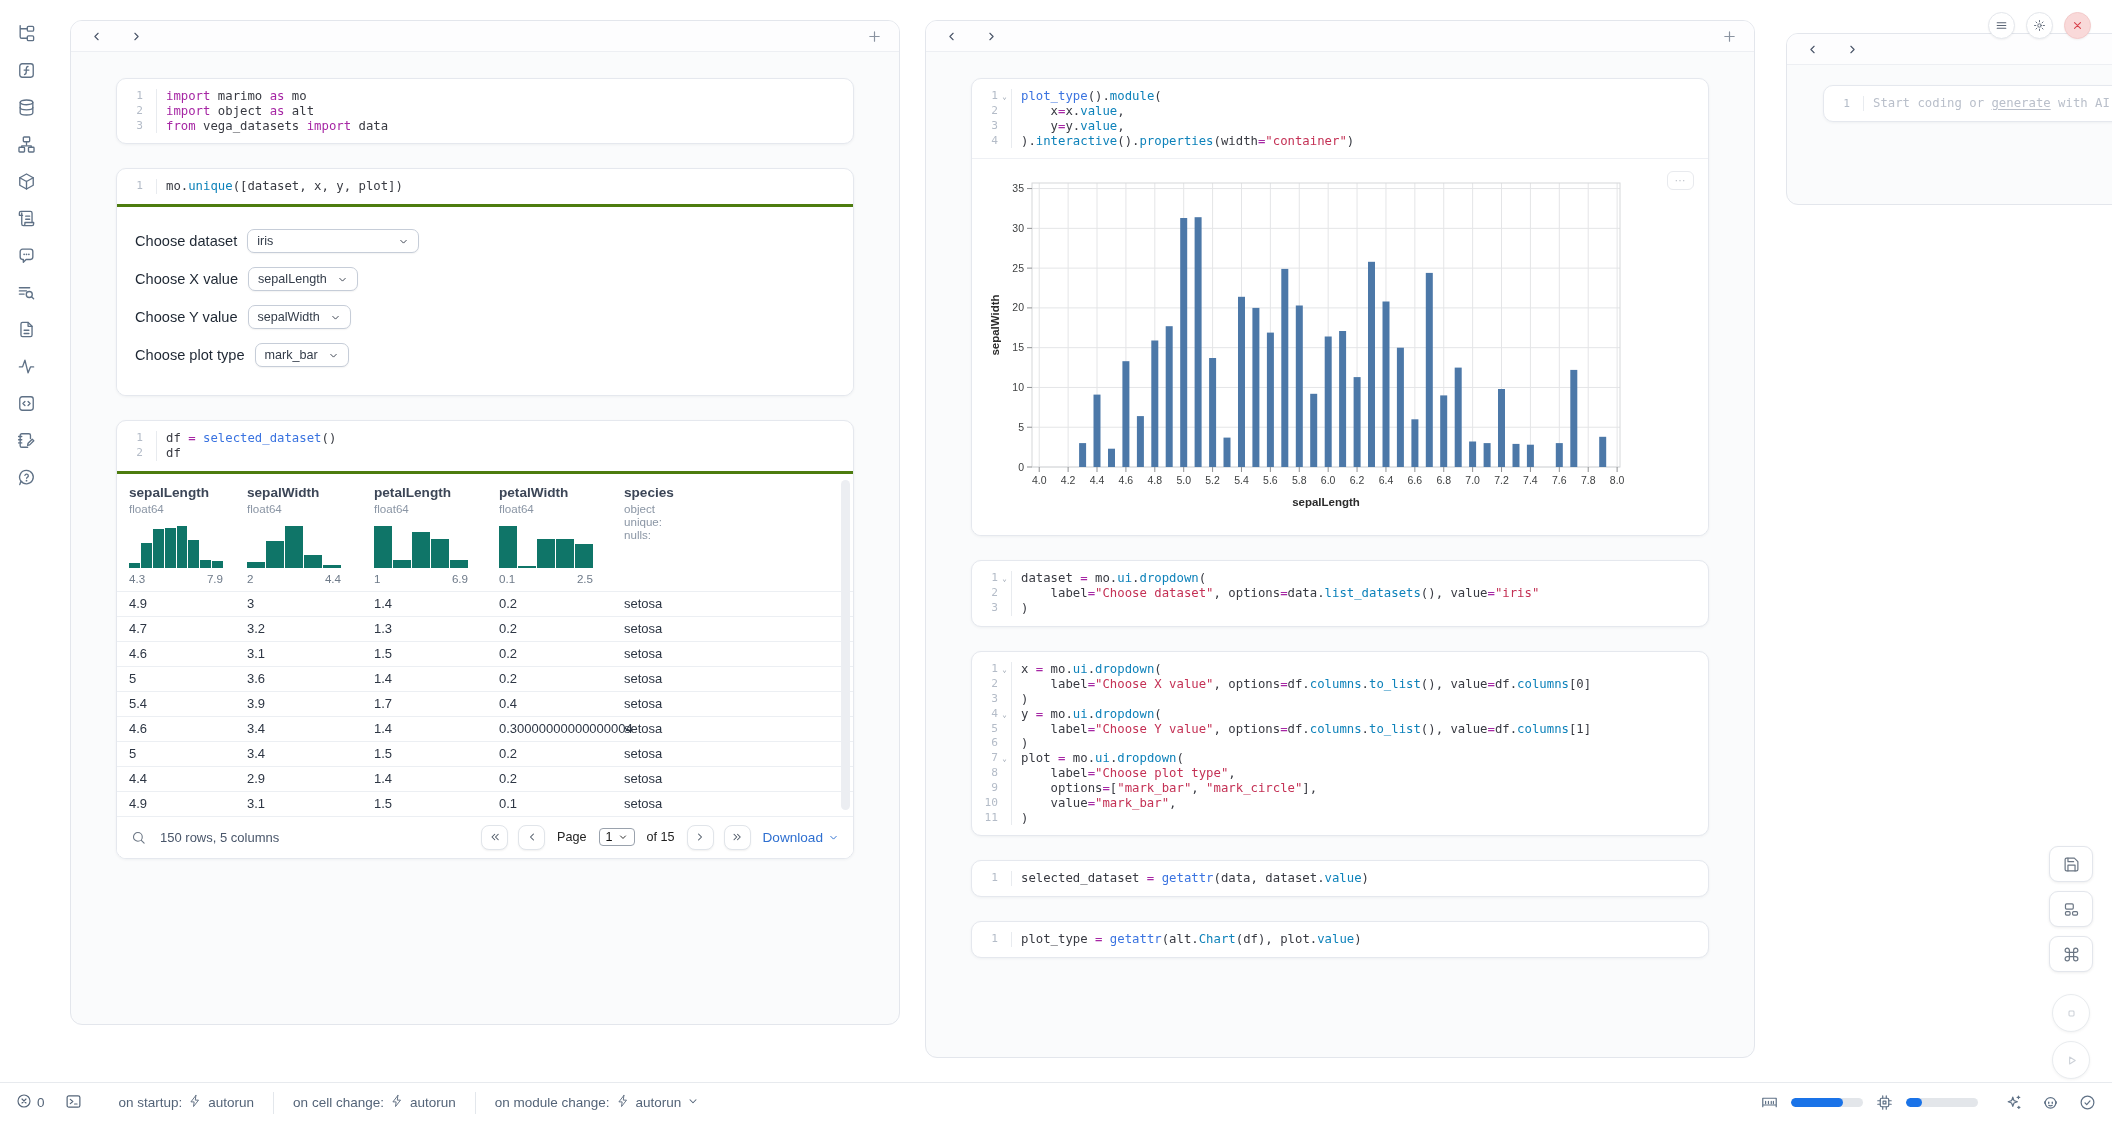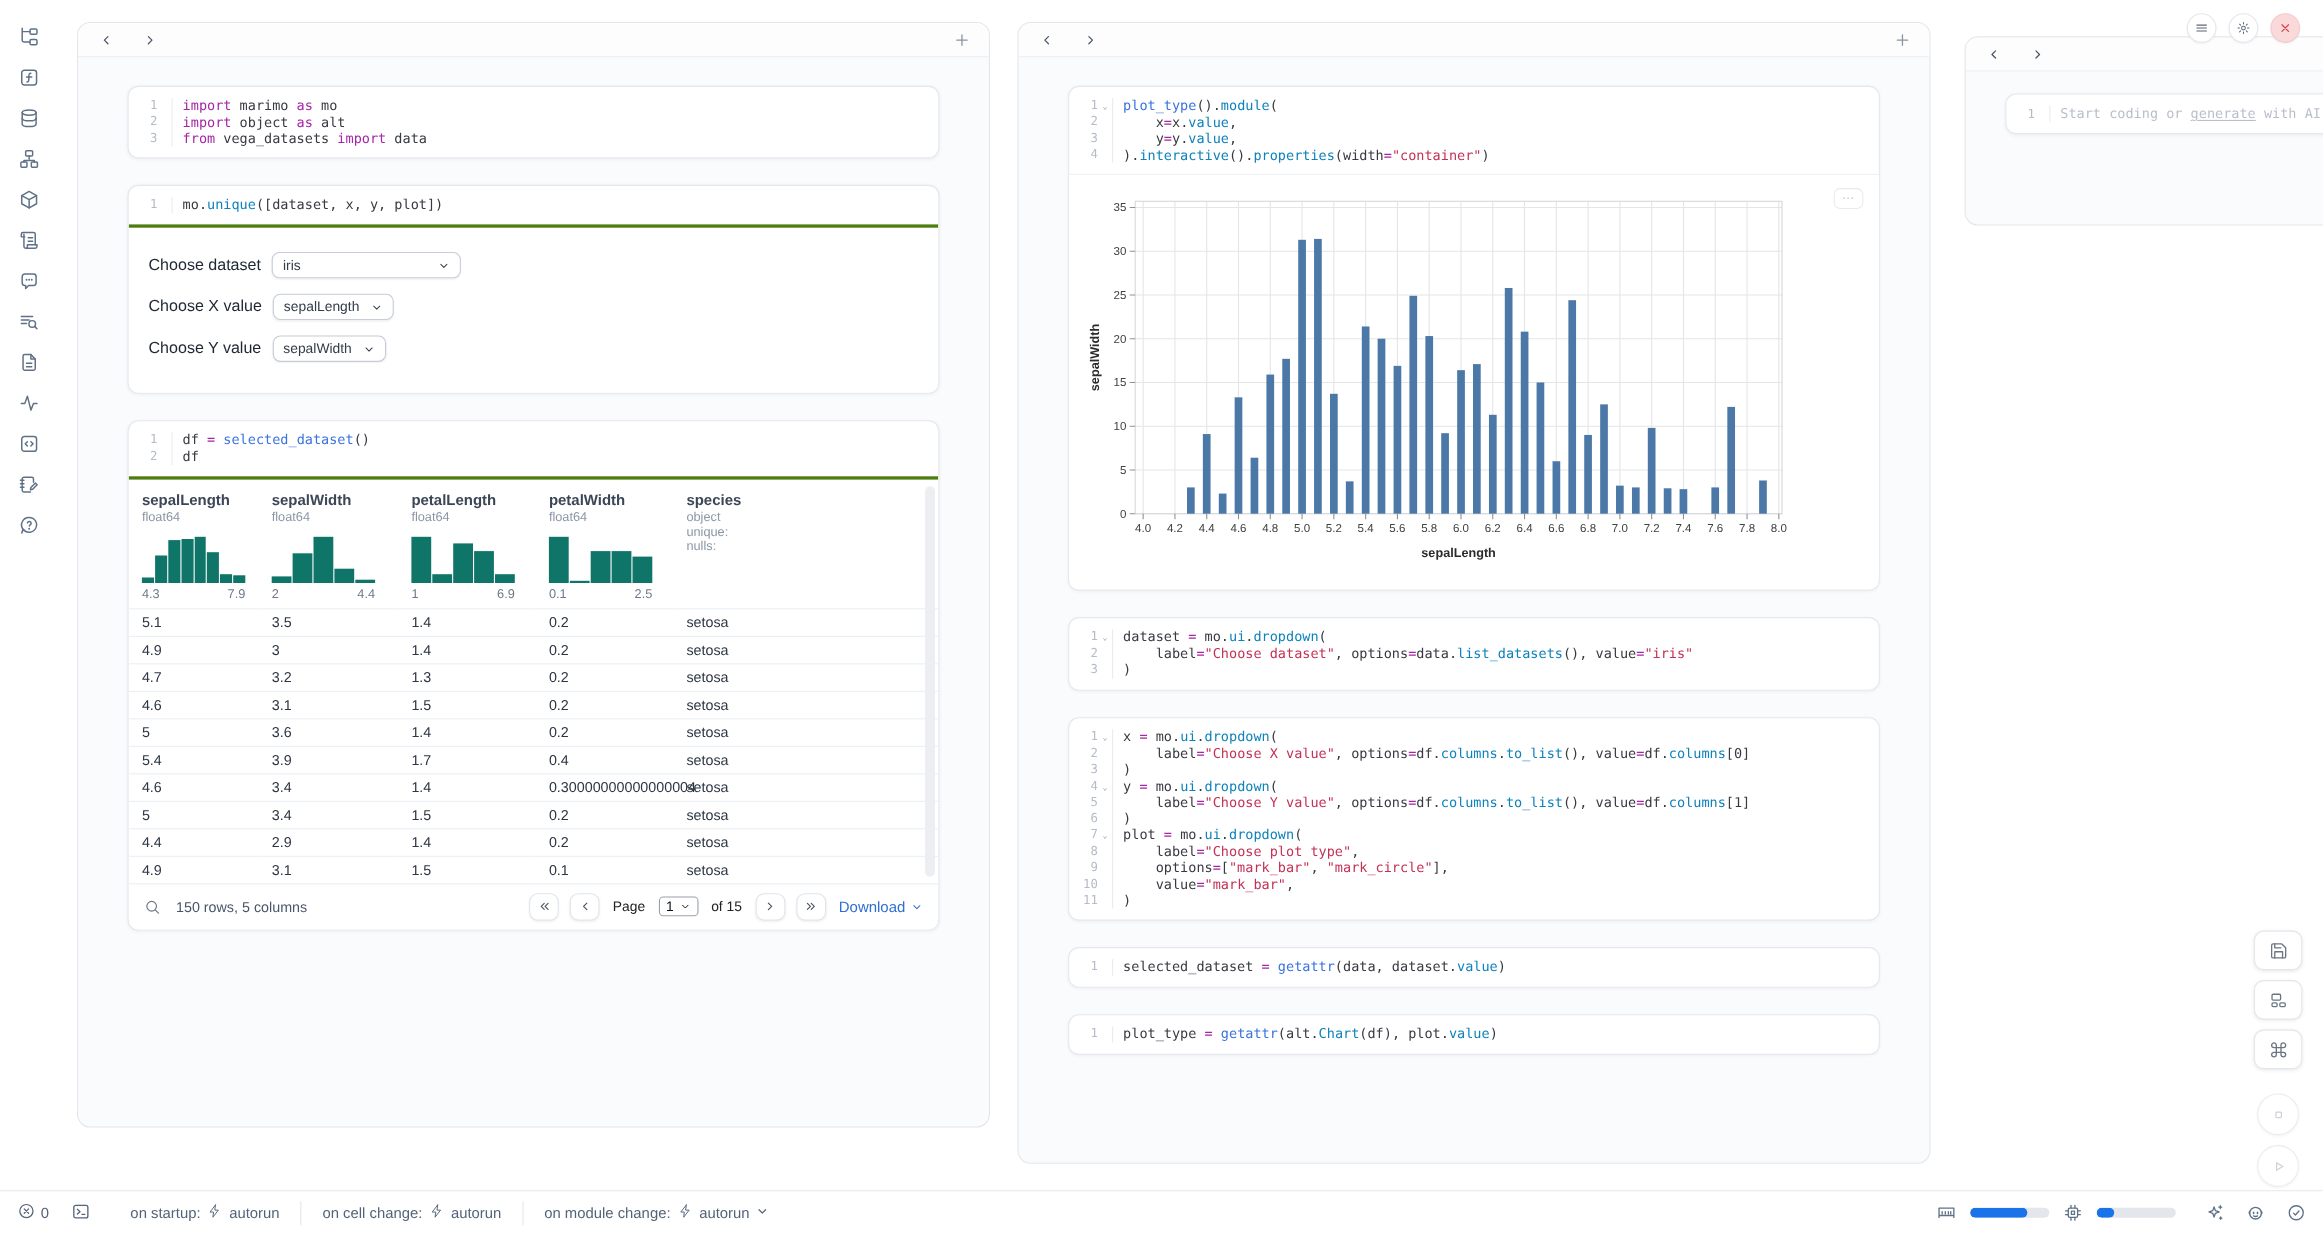--- a/index.html
+++ b/index.html
@@ -282,20 +282,31 @@
                     <svg viewBox="0 0 24 24" fill="none" stroke="currentColor" stroke-width="1.7" stroke-linecap="round" stroke-linejoin="round">
                       <path d="M6 9.5l6 6 6-6" stroke-width="2.1"></path>
                     </svg>
                   </span>
                 </span>
               </div>
               <div class="ctl-row">
                 <span>Choose Y value</span>
                 <span class="select">
                   <span>sepalWidth</span>
+                  <span class="chev">
+                    <svg viewBox="0 0 24 24" fill="none" stroke="currentColor" stroke-width="1.7" stroke-linecap="round" stroke-linejoin="round">
+                      <path d="M6 9.5l6 6 6-6" stroke-width="2.1"></path>
+                    </svg>
+                  </span>
+                </span>
+              </div>
+              <div class="ctl-row">
+                <span>Choose plot type</span>
+                <span class="select">
+                  <span>mark_bar</span>
                   <span class="chev">
                     <svg viewBox="0 0 24 24" fill="none" stroke="currentColor" stroke-width="1.7" stroke-linecap="round" stroke-linejoin="round">
                       <path d="M6 9.5l6 6 6-6" stroke-width="2.1"></path>
                     </svg>
                   </span>
                 </span>
               </div>
             </div>
           </div>
         </div>
@@ -389,27 +400,20 @@
                     </th>
                     <th>
                       <div>species</div>
                       <div class="dtype">object</div>
                       <div class="meta-line">unique:</div>
                       <div class="meta-line">nulls:</div>
                     </th>
                   </tr>
                 </thead>
                 <tbody>
-                  <tr>
-                    <td>5.1</td>
-                    <td>3.5</td>
-                    <td>1.4</td>
-                    <td>0.2</td>
-                    <td>setosa</td>
-                  </tr>
                   <tr>
                     <td>4.9</td>
                     <td>3</td>
                     <td>1.4</td>
                     <td>0.2</td>
                     <td>setosa</td>
                   </tr>
                   <tr>
                     <td>4.7</td>
                     <td>3.2</td>

